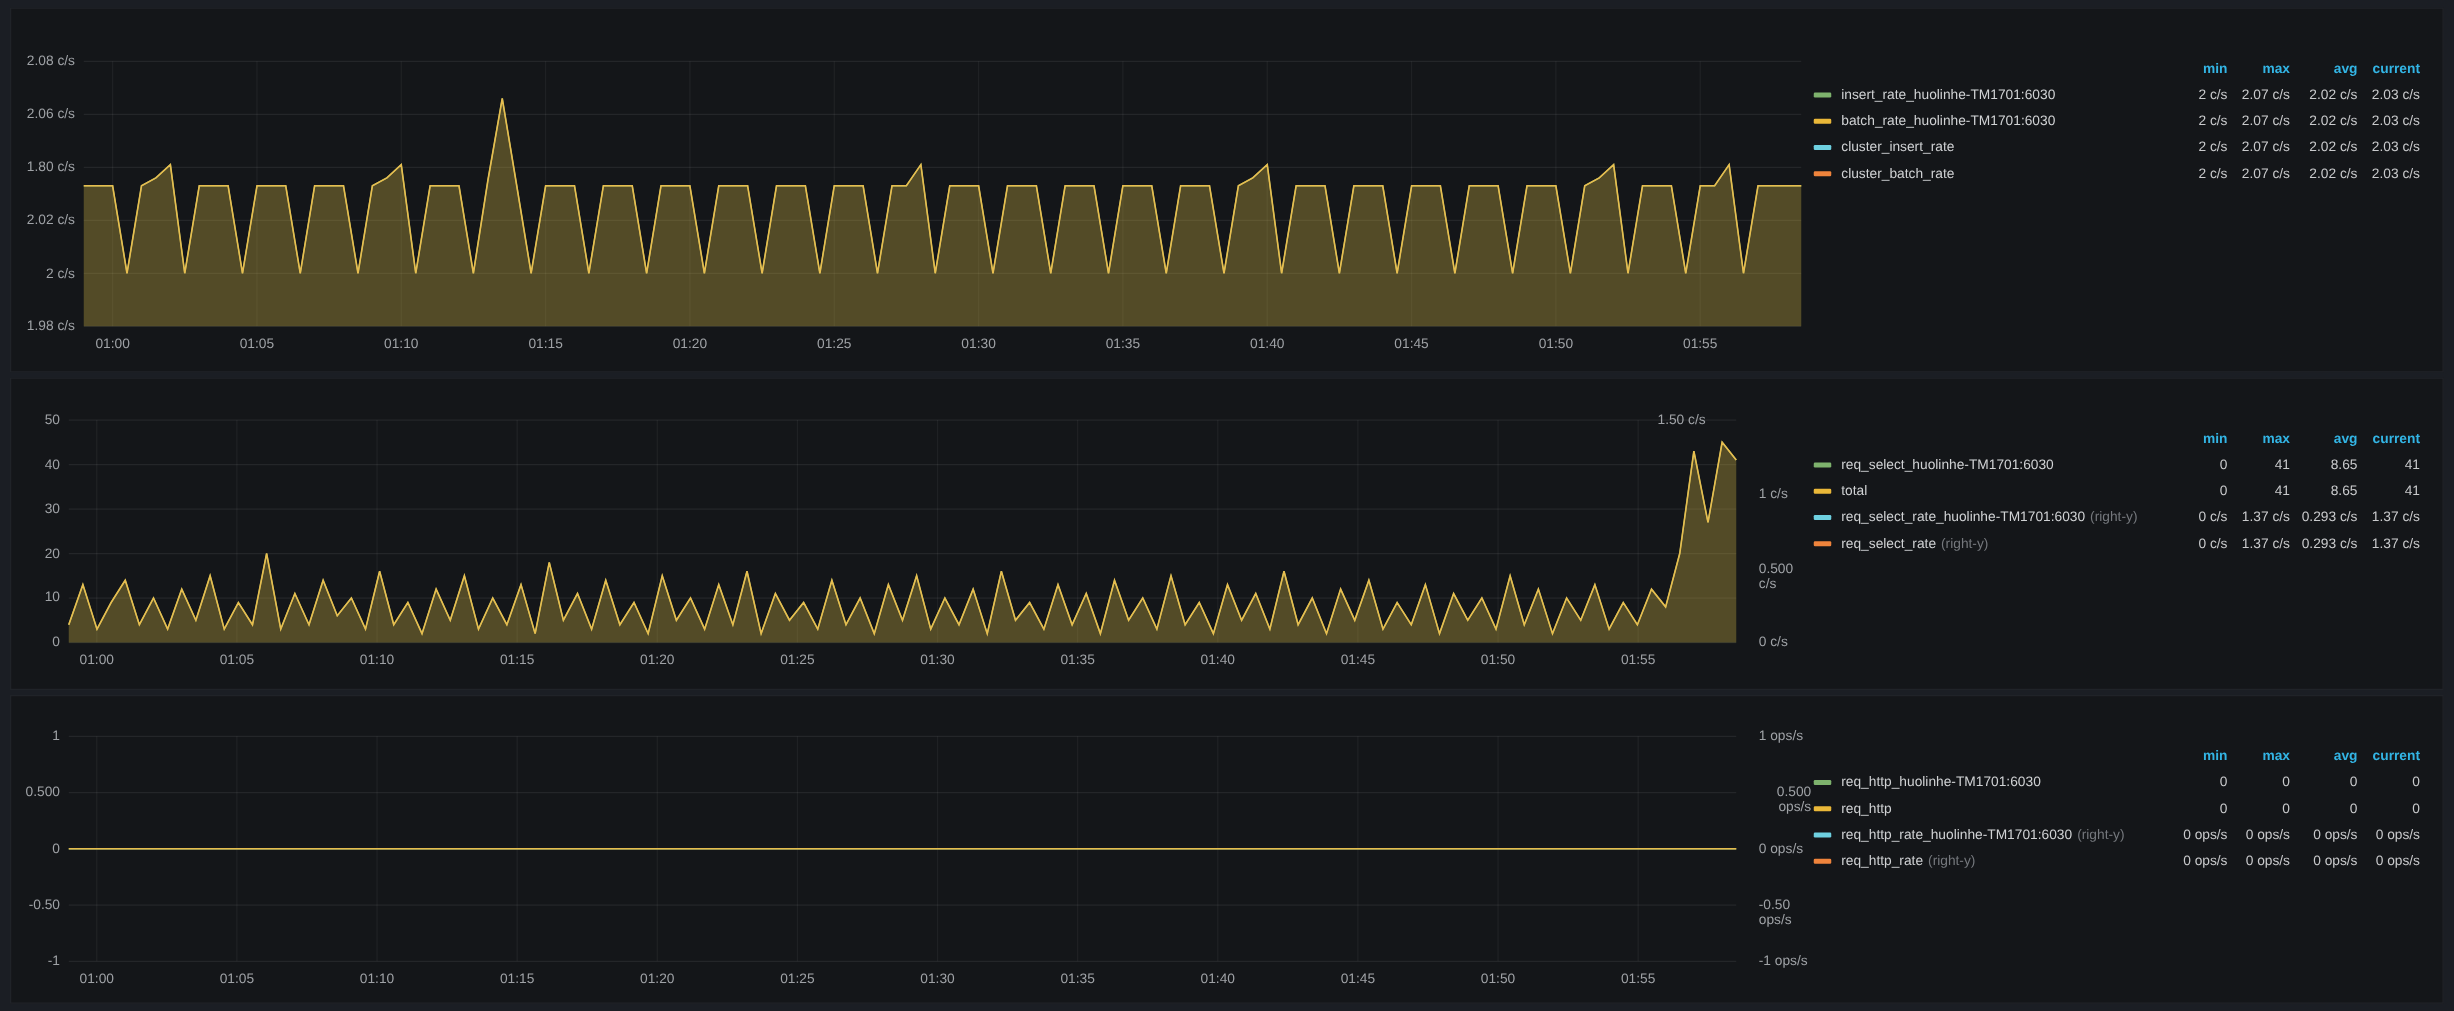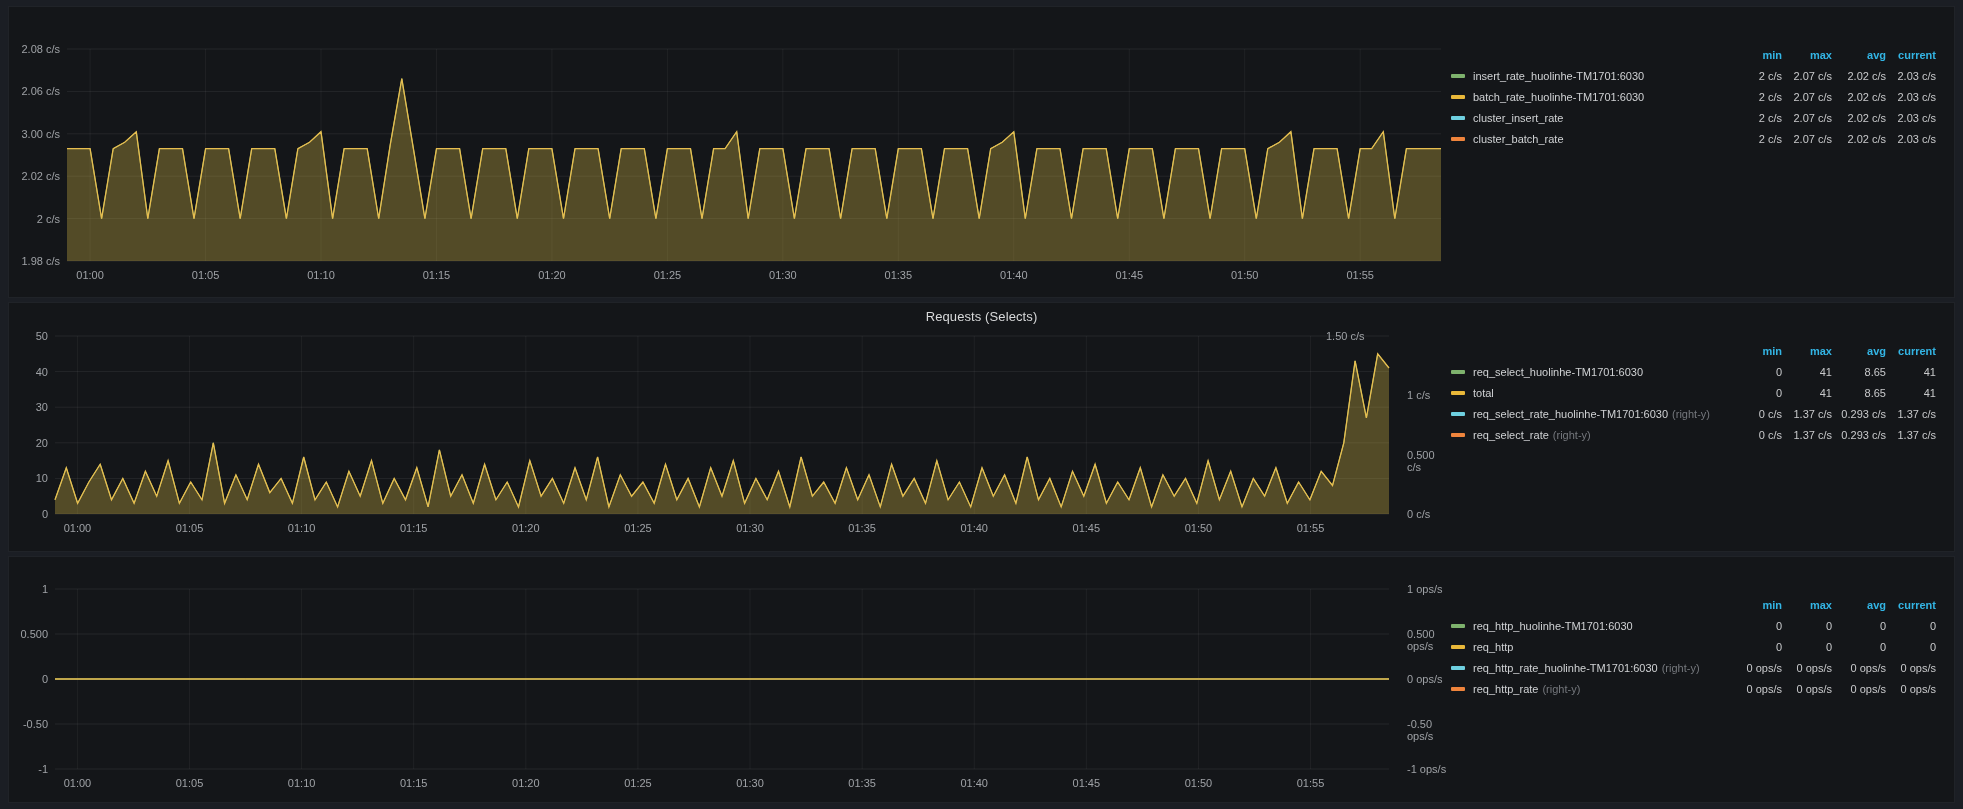--- a/index.html
+++ b/index.html
@@ -34,21 +34,21 @@
 </style>
 </head>
 <body>
 
 <div class="dash">
 
   <section class="panel panel-1">
     <div class="chart">
         <div class="ylab" style="left: 0px; width: 51px; top: 36px;">2.08 c/s</div>
         <div class="ylab" style="left: 0px; width: 51px; top: 78.4px;">2.06 c/s</div>
-        <div class="ylab" style="left: 0px; width: 51px; top: 120.8px;">3.00 c/s</div>
+        <div class="ylab" style="left: 0px; width: 51px; top: 120.8px;">1.80 c/s</div>
         <div class="ylab" style="left: 0px; width: 51px; top: 163.2px;">2.02 c/s</div>
         <div class="ylab" style="left: 0px; width: 51px; top: 205.6px;">2 c/s</div>
         <div class="ylab" style="left: 0px; width: 51px; top: 248px;">1.98 c/s</div>
         <div class="xlab" style="left: 49.0924px; top: 262px;">01:00</div>
         <div class="xlab" style="left: 164.555px; top: 262px;">01:05</div>
         <div class="xlab" style="left: 280.017px; top: 262px;">01:10</div>
         <div class="xlab" style="left: 395.479px; top: 262px;">01:15</div>
         <div class="xlab" style="left: 510.941px; top: 262px;">01:20</div>
         <div class="xlab" style="left: 626.403px; top: 262px;">01:25</div>
         <div class="xlab" style="left: 741.866px; top: 262px;">01:30</div>
@@ -127,21 +127,20 @@
           </div>
           <div class="lcell c-min">2 c/s</div>
           <div class="lcell c-max">2.07 c/s</div>
           <div class="lcell c-avg">2.02 c/s</div>
           <div class="lcell c-cur">2.03 c/s</div>
         </div>
       </div>
   </section>
 
   <section class="panel panel-2">
-    <h2 class="panel-title">Requests (Selects)</h2>
     <div class="chart">
         <div class="ylab" style="left: 0px; width: 39px; top: 27px;">50</div>
         <div class="ylab" style="left: 0px; width: 39px; top: 62.6px;">40</div>
         <div class="ylab" style="left: 0px; width: 39px; top: 98.2px;">30</div>
         <div class="ylab" style="left: 0px; width: 39px; top: 133.8px;">20</div>
         <div class="ylab" style="left: 0px; width: 39px; top: 169.4px;">10</div>
         <div class="ylab" style="left: 0px; width: 39px; top: 205px;">0</div>
         <div class="yrlab" style="left: 1317px; top: 27px;">1.50 c/s</div>
         <div class="yrlab" style="left: 1398px; top: 86.3333px;">1 c/s</div>
         <div class="yrlab" style="left: 1398px; top: 145.667px;">0.500 c/s</div>
@@ -237,21 +236,21 @@
   </section>
 
   <section class="panel panel-3">
     <div class="chart">
         <div class="ylab" style="left: 0px; width: 39px; top: 26px;">1</div>
         <div class="ylab" style="left: 0px; width: 39px; top: 71px;">0.500</div>
         <div class="ylab" style="left: 0px; width: 39px; top: 116px;">0</div>
         <div class="ylab" style="left: 0px; width: 39px; top: 161px;">-0.50</div>
         <div class="ylab" style="left: 0px; width: 39px; top: 206px;">-1</div>
         <div class="yrlab" style="left: 1398px; top: 26px;">1 ops/s</div>
-        <div class="yrlab" style="left: 1398px; top: 71px;">0.500 ops/s</div>
+        <div class="yrlab" style="left: 1398px; top: 71px; text-align: right;">0.500 ops/s</div>
         <div class="yrlab" style="left: 1398px; top: 116px;">0 ops/s</div>
         <div class="yrlab" style="left: 1398px; top: 161px;">-0.50 ops/s</div>
         <div class="yrlab" style="left: 1398px; top: 206px;">-1 ops/s</div>
         <div class="xlab" style="left: 36.4202px; top: 220px;">01:00</div>
         <div class="xlab" style="left: 148.521px; top: 220px;">01:05</div>
         <div class="xlab" style="left: 260.622px; top: 220px;">01:10</div>
         <div class="xlab" style="left: 372.723px; top: 220px;">01:15</div>
         <div class="xlab" style="left: 484.824px; top: 220px;">01:20</div>
         <div class="xlab" style="left: 596.924px; top: 220px;">01:25</div>
         <div class="xlab" style="left: 709.025px; top: 220px;">01:30</div>

